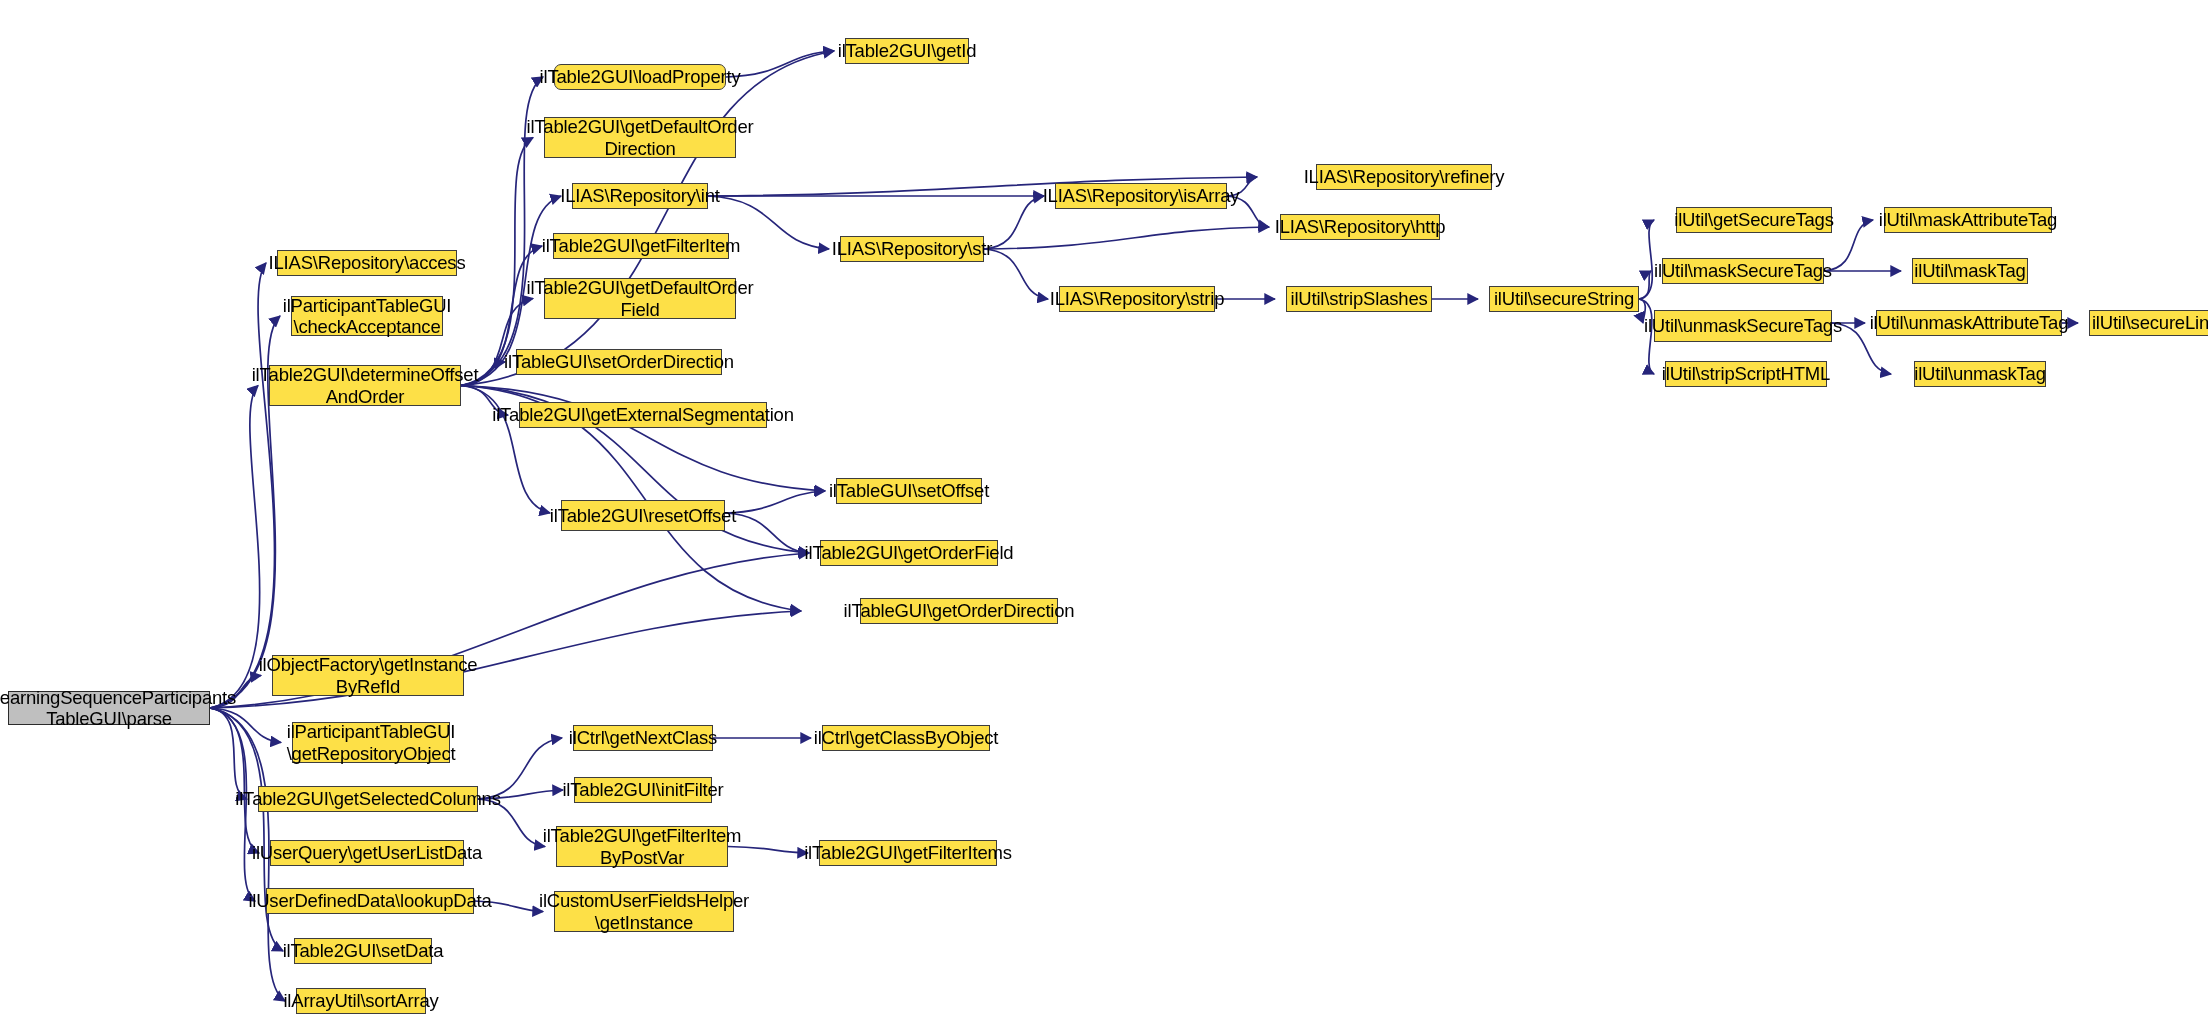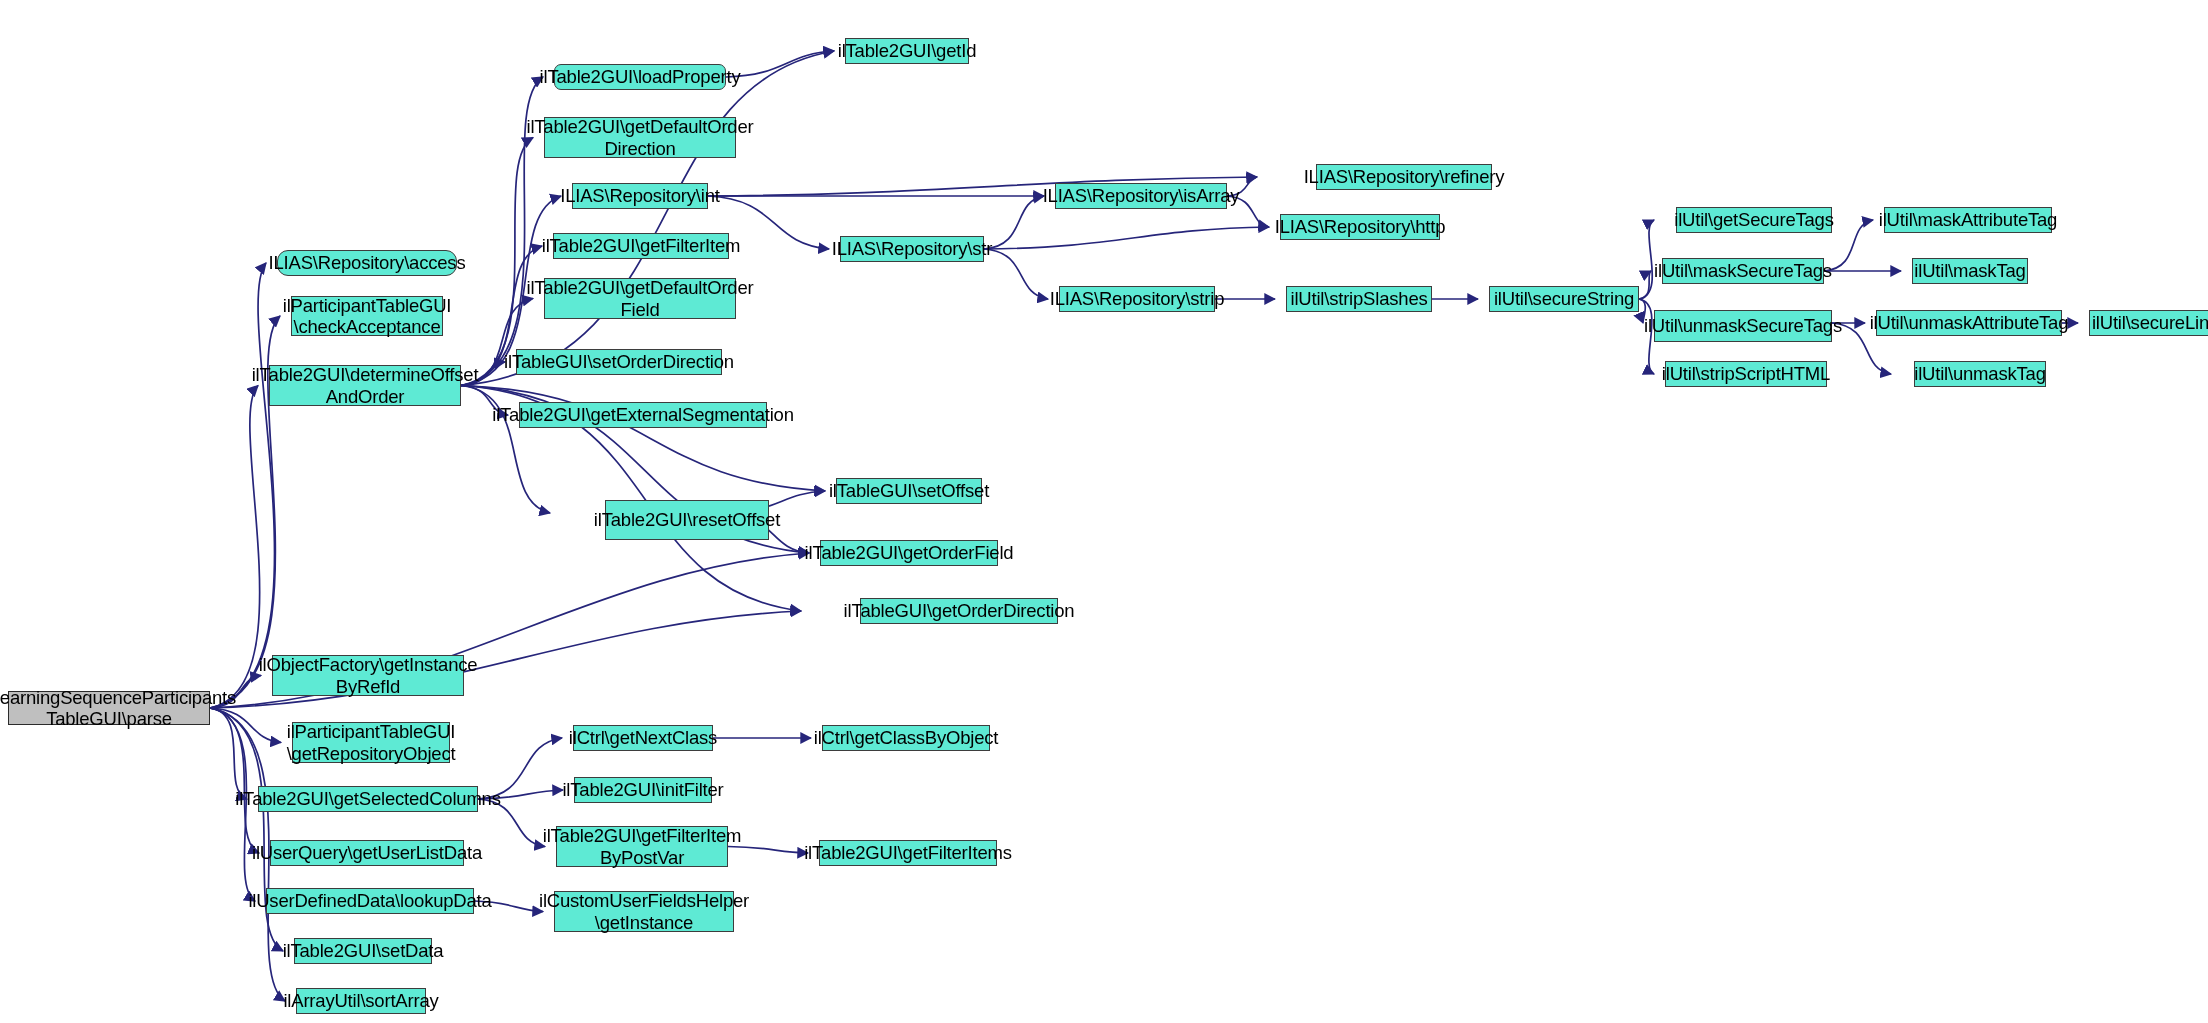--- a/index.html
+++ b/index.html
@@ -20,21 +20,21 @@
     left: 0;
     top: 0;
     width: 2208px;
     height: 1023px;
     pointer-events: none;
   }
   .node {
     position: absolute;
     box-sizing: border-box;
     border: 1.6px solid #3d3d3d;
-    background: #5eead4;
+    background: #fde047;
     color: #000000;
     display: flex;
     align-items: center;
     justify-content: center;
     text-align: center;
     line-height: 1.15;
     font-size: 18.5px;
     white-space: pre-line;
     letter-spacing: -0.2px;
     z-index: 2;
@@ -110,35 +110,35 @@
         <path d="M 478 799 C 523.18 798.46, 528.82 790.9, 563 790" marker-end="url(#arrow)"></path>
         <path d="M 478 799 C 523.55 801.85, 510.45 841.75, 545 846.5" marker-end="url(#arrow)"></path>
         <path d="M 474 901 C 512.31 901.63, 515.69 910.45, 543 911.5" marker-end="url(#arrow)"></path>
         <path d="M 713 738 C 762.05 738, 772.95 738, 811 738" marker-end="url(#arrow)"></path>
         <path d="M 728 846.5 C 770.38 846.89, 776.62 852.35, 808 853" marker-end="url(#arrow)"></path>
       </g>
   </svg>
   <div id="nodes">
       <div class="node root" style="left: 8px; top: 691px; width: 202px; height: 34px;"><span class="node-label">ilLearningSequenceParticipants
 TableGUI\parse</span></div>
-      <div class="node" style="left: 277px; top: 250px; width: 180px; height: 26px; border-radius: 11px;"><span class="node-label">ILIAS\Repository\access</span></div>
+      <div class="node" style="left: 277px; top: 250px; width: 180px; height: 26px;"><span class="node-label">ILIAS\Repository\access</span></div>
       <div class="node" style="left: 291px; top: 296px; width: 152px; height: 40px;"><span class="node-label">ilParticipantTableGUI
 \checkAcceptance</span></div>
       <div class="node" style="left: 269px; top: 365px; width: 192px; height: 41px;"><span class="node-label">ilTable2GUI\determineOffset
 AndOrder</span></div>
       <div class="node" style="left: 554px; top: 64px; width: 172px; height: 26px; border-radius: 7px;"><span class="node-label">ilTable2GUI\loadProperty</span></div>
       <div class="node" style="left: 544px; top: 117px; width: 192px; height: 41px;"><span class="node-label">ilTable2GUI\getDefaultOrder
 Direction</span></div>
       <div class="node" style="left: 572px; top: 183px; width: 136px; height: 26px;"><span class="node-label">ILIAS\Repository\int</span></div>
       <div class="node" style="left: 553px; top: 233px; width: 176px; height: 26px;"><span class="node-label">ilTable2GUI\getFilterItem</span></div>
       <div class="node" style="left: 544px; top: 278px; width: 192px; height: 41px;"><span class="node-label">ilTable2GUI\getDefaultOrder
 Field</span></div>
       <div class="node" style="left: 516px; top: 349px; width: 206px; height: 26px;"><span class="node-label">ilTableGUI\setOrderDirection</span></div>
       <div class="node" style="left: 519px; top: 402px; width: 248px; height: 26px;"><span class="node-label">ilTable2GUI\getExternalSegmentation</span></div>
-      <div class="node" style="left: 561px; top: 500px; width: 164px; height: 40px; margin-left: 44px;"><span class="node-label">ilTable2GUI\resetOffset</span></div>
+      <div class="node" style="left: 561px; top: 500px; width: 164px; height: 31px;"><span class="node-label">ilTable2GUI\resetOffset</span></div>
       <div class="node" style="left: 836px; top: 478px; width: 146px; height: 26px;"><span class="node-label">ilTableGUI\setOffset</span></div>
       <div class="node" style="left: 820px; top: 540px; width: 178px; height: 26px;"><span class="node-label">ilTable2GUI\getOrderField</span></div>
       <div class="node" style="left: 860px; top: 598px; width: 198px; height: 26px;"><span class="node-label">ilTableGUI\getOrderDirection</span></div>
       <div class="node" style="left: 845px; top: 38px; width: 124px; height: 26px;"><span class="node-label">ilTable2GUI\getId</span></div>
       <div class="node" style="left: 1055px; top: 183px; width: 172px; height: 26px;"><span class="node-label">ILIAS\Repository\isArray</span></div>
       <div class="node" style="left: 840px; top: 236px; width: 144px; height: 26px;"><span class="node-label">ILIAS\Repository\str</span></div>
       <div class="node" style="left: 1059px; top: 286px; width: 156px; height: 26px;"><span class="node-label">ILIAS\Repository\strip</span></div>
       <div class="node" style="left: 1316px; top: 164px; width: 176px; height: 26px;"><span class="node-label">ILIAS\Repository\refinery</span></div>
       <div class="node" style="left: 1280px; top: 214px; width: 160px; height: 26px;"><span class="node-label">ILIAS\Repository\http</span></div>
       <div class="node" style="left: 1286px; top: 286px; width: 146px; height: 26px;"><span class="node-label">ilUtil\stripSlashes</span></div>

